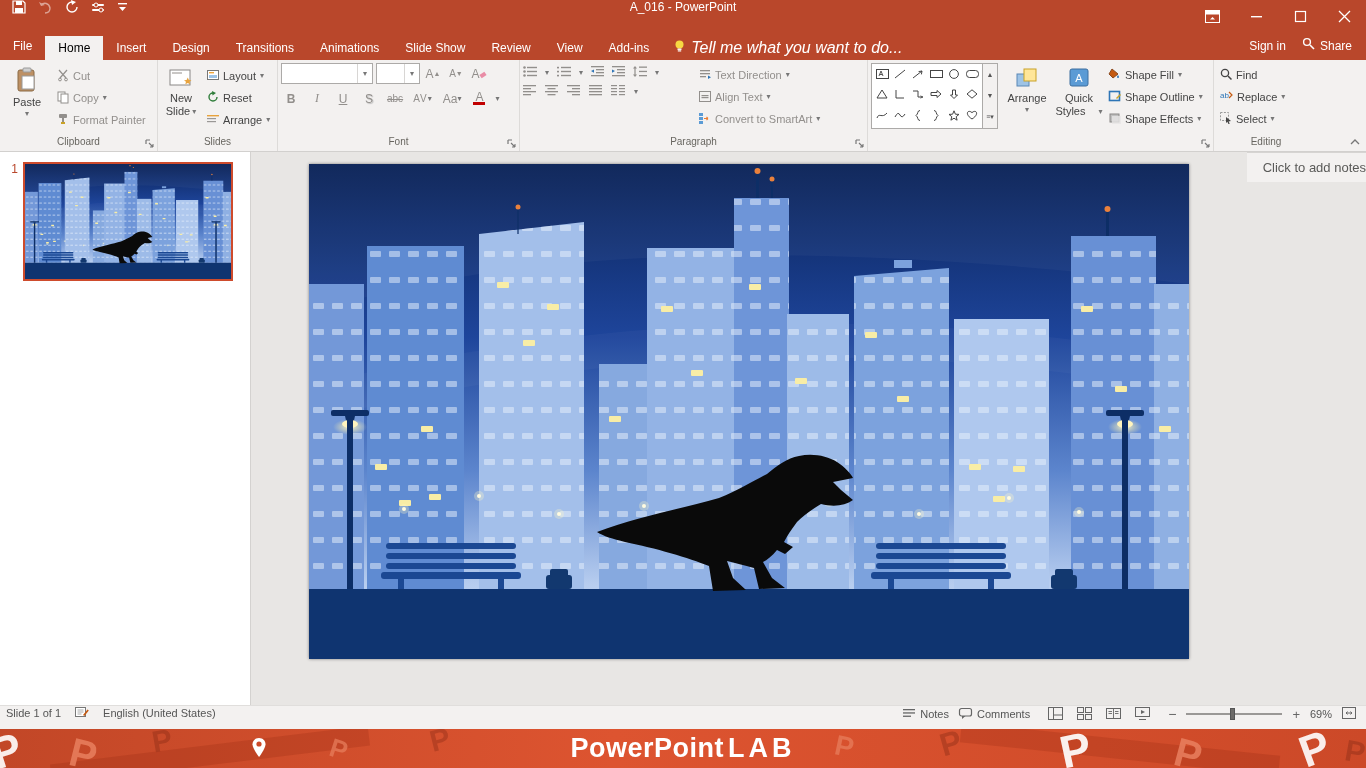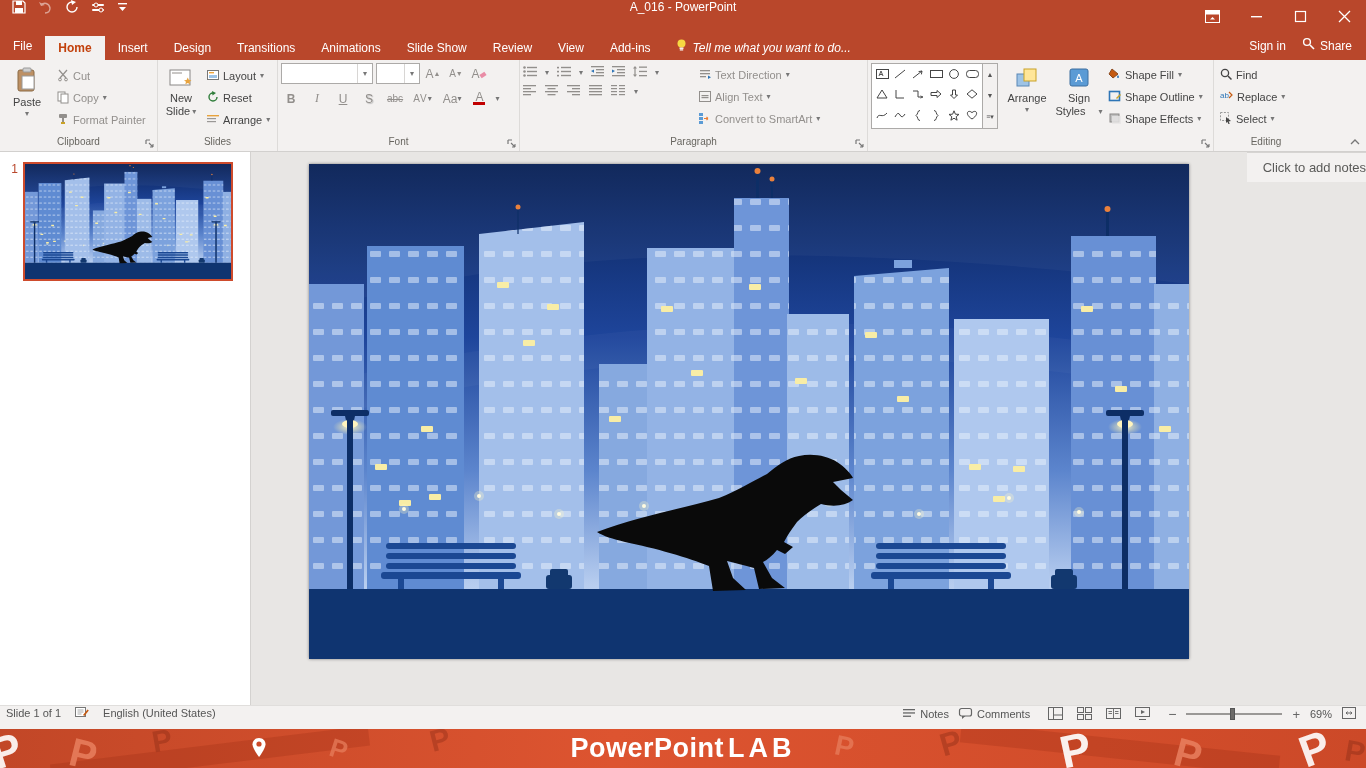--- a/index.html
+++ b/index.html
@@ -6,22 +6,22 @@
   html,body{width:1366px;height:768px;overflow:hidden}
   body{font-family:"Liberation Sans",sans-serif;background:#fff;color:#444;font-size:12px;position:relative}
   .titlebar{height:32px;background:#B9472B;display:flex;align-items:flex-start;color:#fff;position:relative}
   .qat{display:flex;align-items:center;gap:12px;padding:0 12px;z-index:2}
   .qat svg{display:block}
   .win-title{position:absolute;left:0;right:0;text-align:center;font-size:12px;color:#fff}
   .win-controls{margin-left:auto;display:flex;align-items:center;z-index:2}
   .win-btn{width:44px;height:32px;display:flex;align-items:center;justify-content:center}
   .tabrow{height:28px;background:#B9472B;display:flex;align-items:flex-end;color:#fff}
   .tab{padding:0 13px;height:24px;line-height:24px;font-size:12px;cursor:default}
-  .tab.active{background:#F3F1F0;color:#c2410c;font-weight:bold}
-  .tellme{display:flex;align-items:flex-start;gap:6px;padding:0 12px;height:24px;line-height:24px;font-size:12px;font-style:italic}
+  .tab.active{background:#F3F1F0;color:#000000;font-weight:normal}
+  .tellme{display:flex;align-items:flex-start;gap:6px;padding:0 12px;height:24px;line-height:24px;font-size:16px;font-style:italic}
   .tabrow-right{margin-left:auto;display:flex;align-items:center;gap:16px;padding-right:14px;height:28px}
   .ribbon{height:92px;background:#F3F1F0;border-bottom:1px solid #D2D0CE;display:flex;position:relative;font-size:11px}
   .group{position:relative;display:flex;flex-direction:column;border-right:1px solid #DDDBD9;padding:3px 3px 0 3px}
   .gbody{flex:1;display:flex;gap:3px;align-items:flex-start}
   .glabel{height:17px;font-size:10px;color:#686660;text-align:center;line-height:16px}
   .launcher{position:absolute;right:2px;bottom:2px;width:12px;height:12px;display:flex;align-items:center;justify-content:center}
   .bigbtn{width:48px;height:70px;display:flex;flex-direction:column;align-items:center;padding-top:4px;gap:2px;text-align:center;color:#444;line-height:11px}
   .caret{font-size:8px;color:#777;line-height:8px}
   .col{display:flex;flex-direction:column}
   .srow{display:flex;align-items:center;gap:4px;height:22px;font-size:11px;padding:0 3px;color:#444;white-space:nowrap}
@@ -647,21 +647,21 @@
                 <rect x="9" y="2" width="12" height="12" fill="#FFE699" stroke="#C9A227"></rect>
               </svg></span>
           <span>Arrange</span>
           <span class="caret">▾</span>
         </div>
         <div class="bigbtn" style="width:46px">
           <span><svg width="24" height="22" viewBox="0 0 24 22">
                 <rect x="3" y="2" width="18" height="17" rx="2" fill="#5B9BD5" stroke="#3D6FA0"></rect>
                 <text x="12" y="15" text-anchor="middle" font-size="11" fill="#fff" font-family="Liberation Sans,sans-serif">A</text>
               </svg></span>
-          <span>Sign</span>
+          <span>Quick</span>
           <span style="display:flex;gap:13px;align-items:center">
               <span>Styles</span>
               <span class="caret">▾</span>
             </span>
         </div>
         <div class="col" style="padding-top:1px">
           <div class="srow">
             <span><svg width="13" height="12" viewBox="0 0 13 12">
                   <path d="M4,1 L10,6 L5,10 L1,6 Z" fill="#C55A11" stroke="#8a4a20"></path>
                   <path d="M10,7 q2,2.5 0,3 q-2,-.5 0,-3" fill="#2E75B6"></path>

